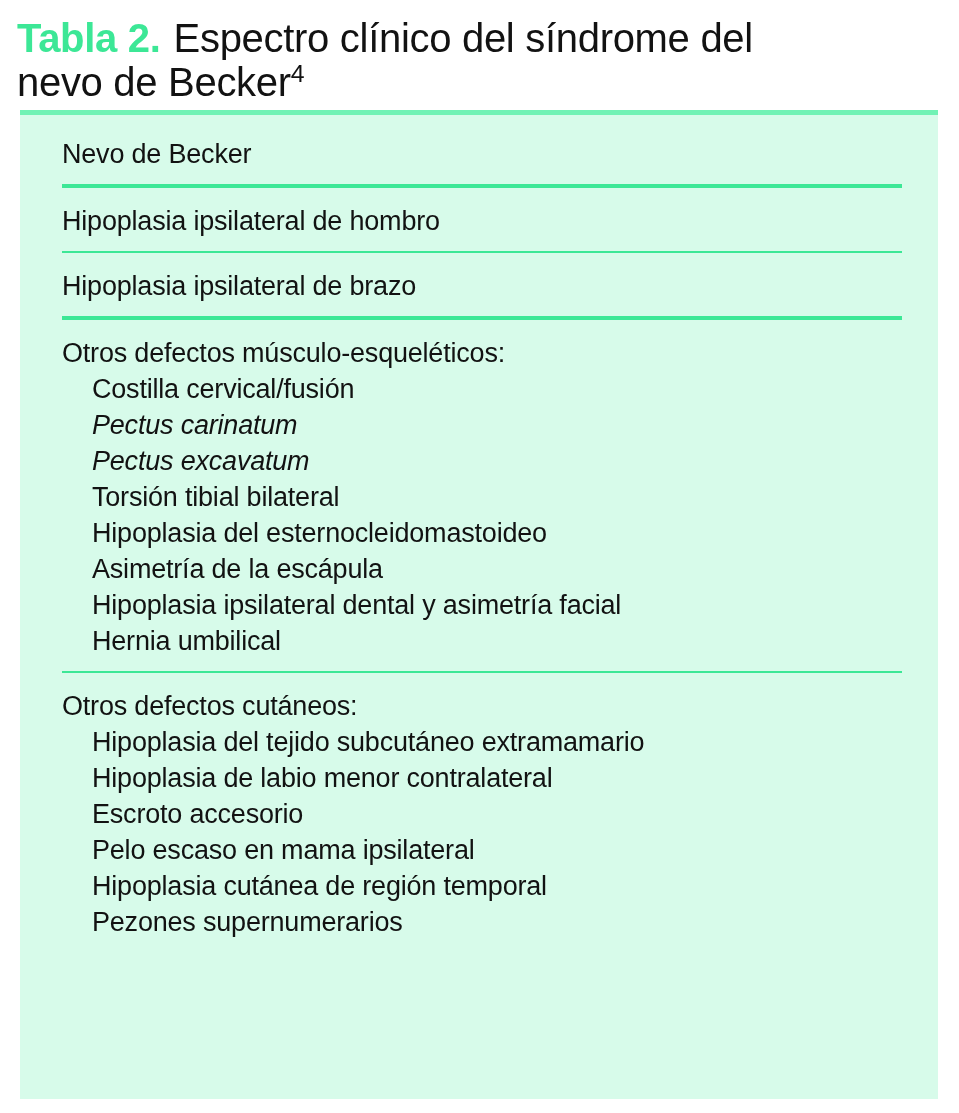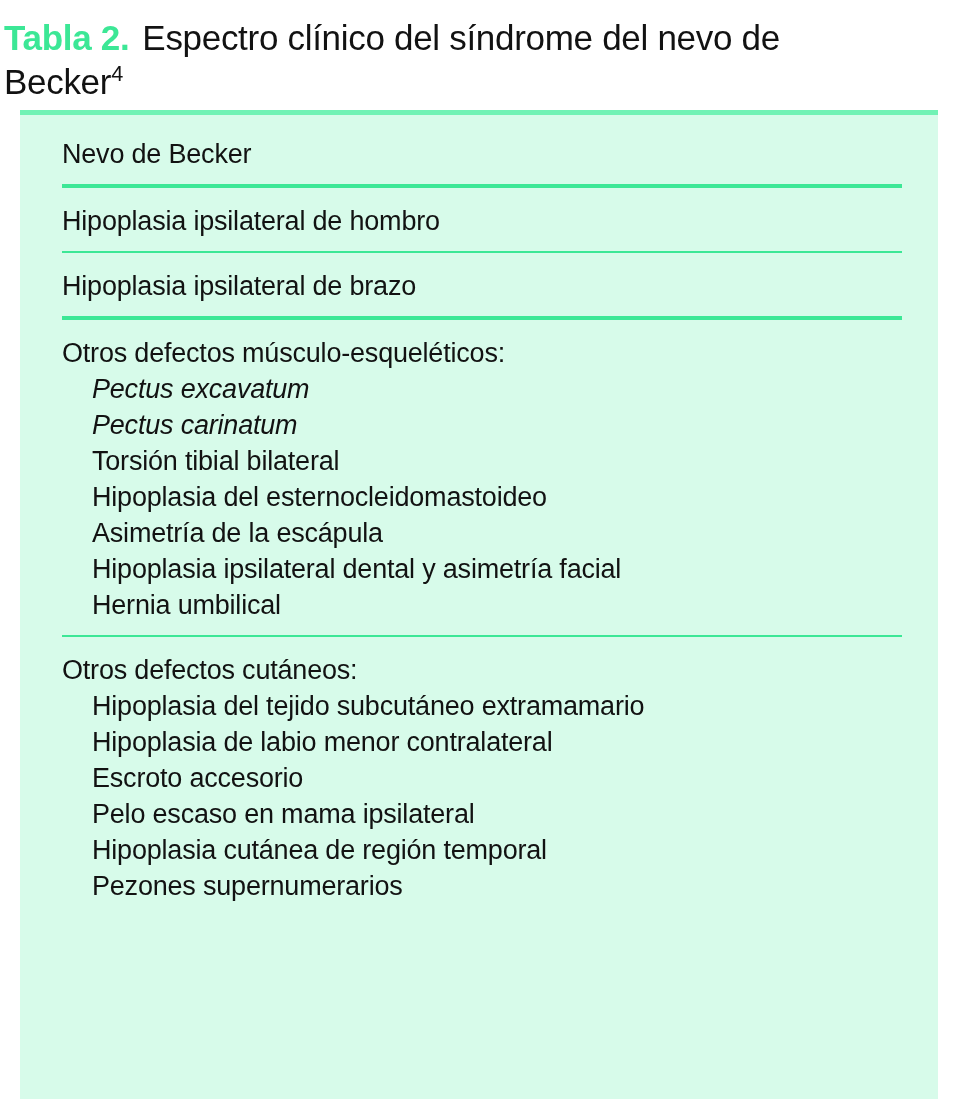--- a/index.html
+++ b/index.html
@@ -11,23 +11,23 @@
   html,body{margin:0;padding:0;}
   body{
     width:959px;height:1113px;
     background:#ffffff;
     font-family:"Liberation Sans","DejaVu Sans",sans-serif;
     color:var(--text);
     overflow:hidden;
     position:relative;
   }
   .caption{
-    padding:16px 0 0 4px;
+    padding:16px 0 0 17px;
     width:790px;
-    font-size:35px;
+    font-size:40px;
     line-height:44px;
     letter-spacing:-0.3px;
   }
   .caption-label{
     color:var(--accent);
     font-weight:700;
     margin-right:13px;
   }
   .caption-text{
     font-weight:400;
@@ -86,22 +86,23 @@
       </div>
       <hr class="separator">
       <div class="row">
         <div class="row-text">Hipoplasia ipsilateral de brazo</div>
       </div>
       <hr class="separator">
       <hr class="separator">
       <div class="row">
         <div class="row-text">Otros defectos músculo-esqueléticos:</div>
         <div class="sub-list">
+          <div class="sub-item">Costilla cervical/fusión</div>
+          <div class="sub-item italic">Pectus carinatum</div>
           <div class="sub-item italic">Pectus excavatum</div>
-          <div class="sub-item italic">Pectus carinatum</div>
           <div class="sub-item">Torsión tibial bilateral</div>
           <div class="sub-item">Hipoplasia del esternocleidomastoideo</div>
           <div class="sub-item">Asimetría de la escápula</div>
           <div class="sub-item">Hipoplasia ipsilateral dental y asimetría facial</div>
           <div class="sub-item">Hernia umbilical</div>
         </div>
       </div>
       <hr class="separator">
       <div class="row">
         <div class="row-text">Otros defectos cutáneos:</div>

